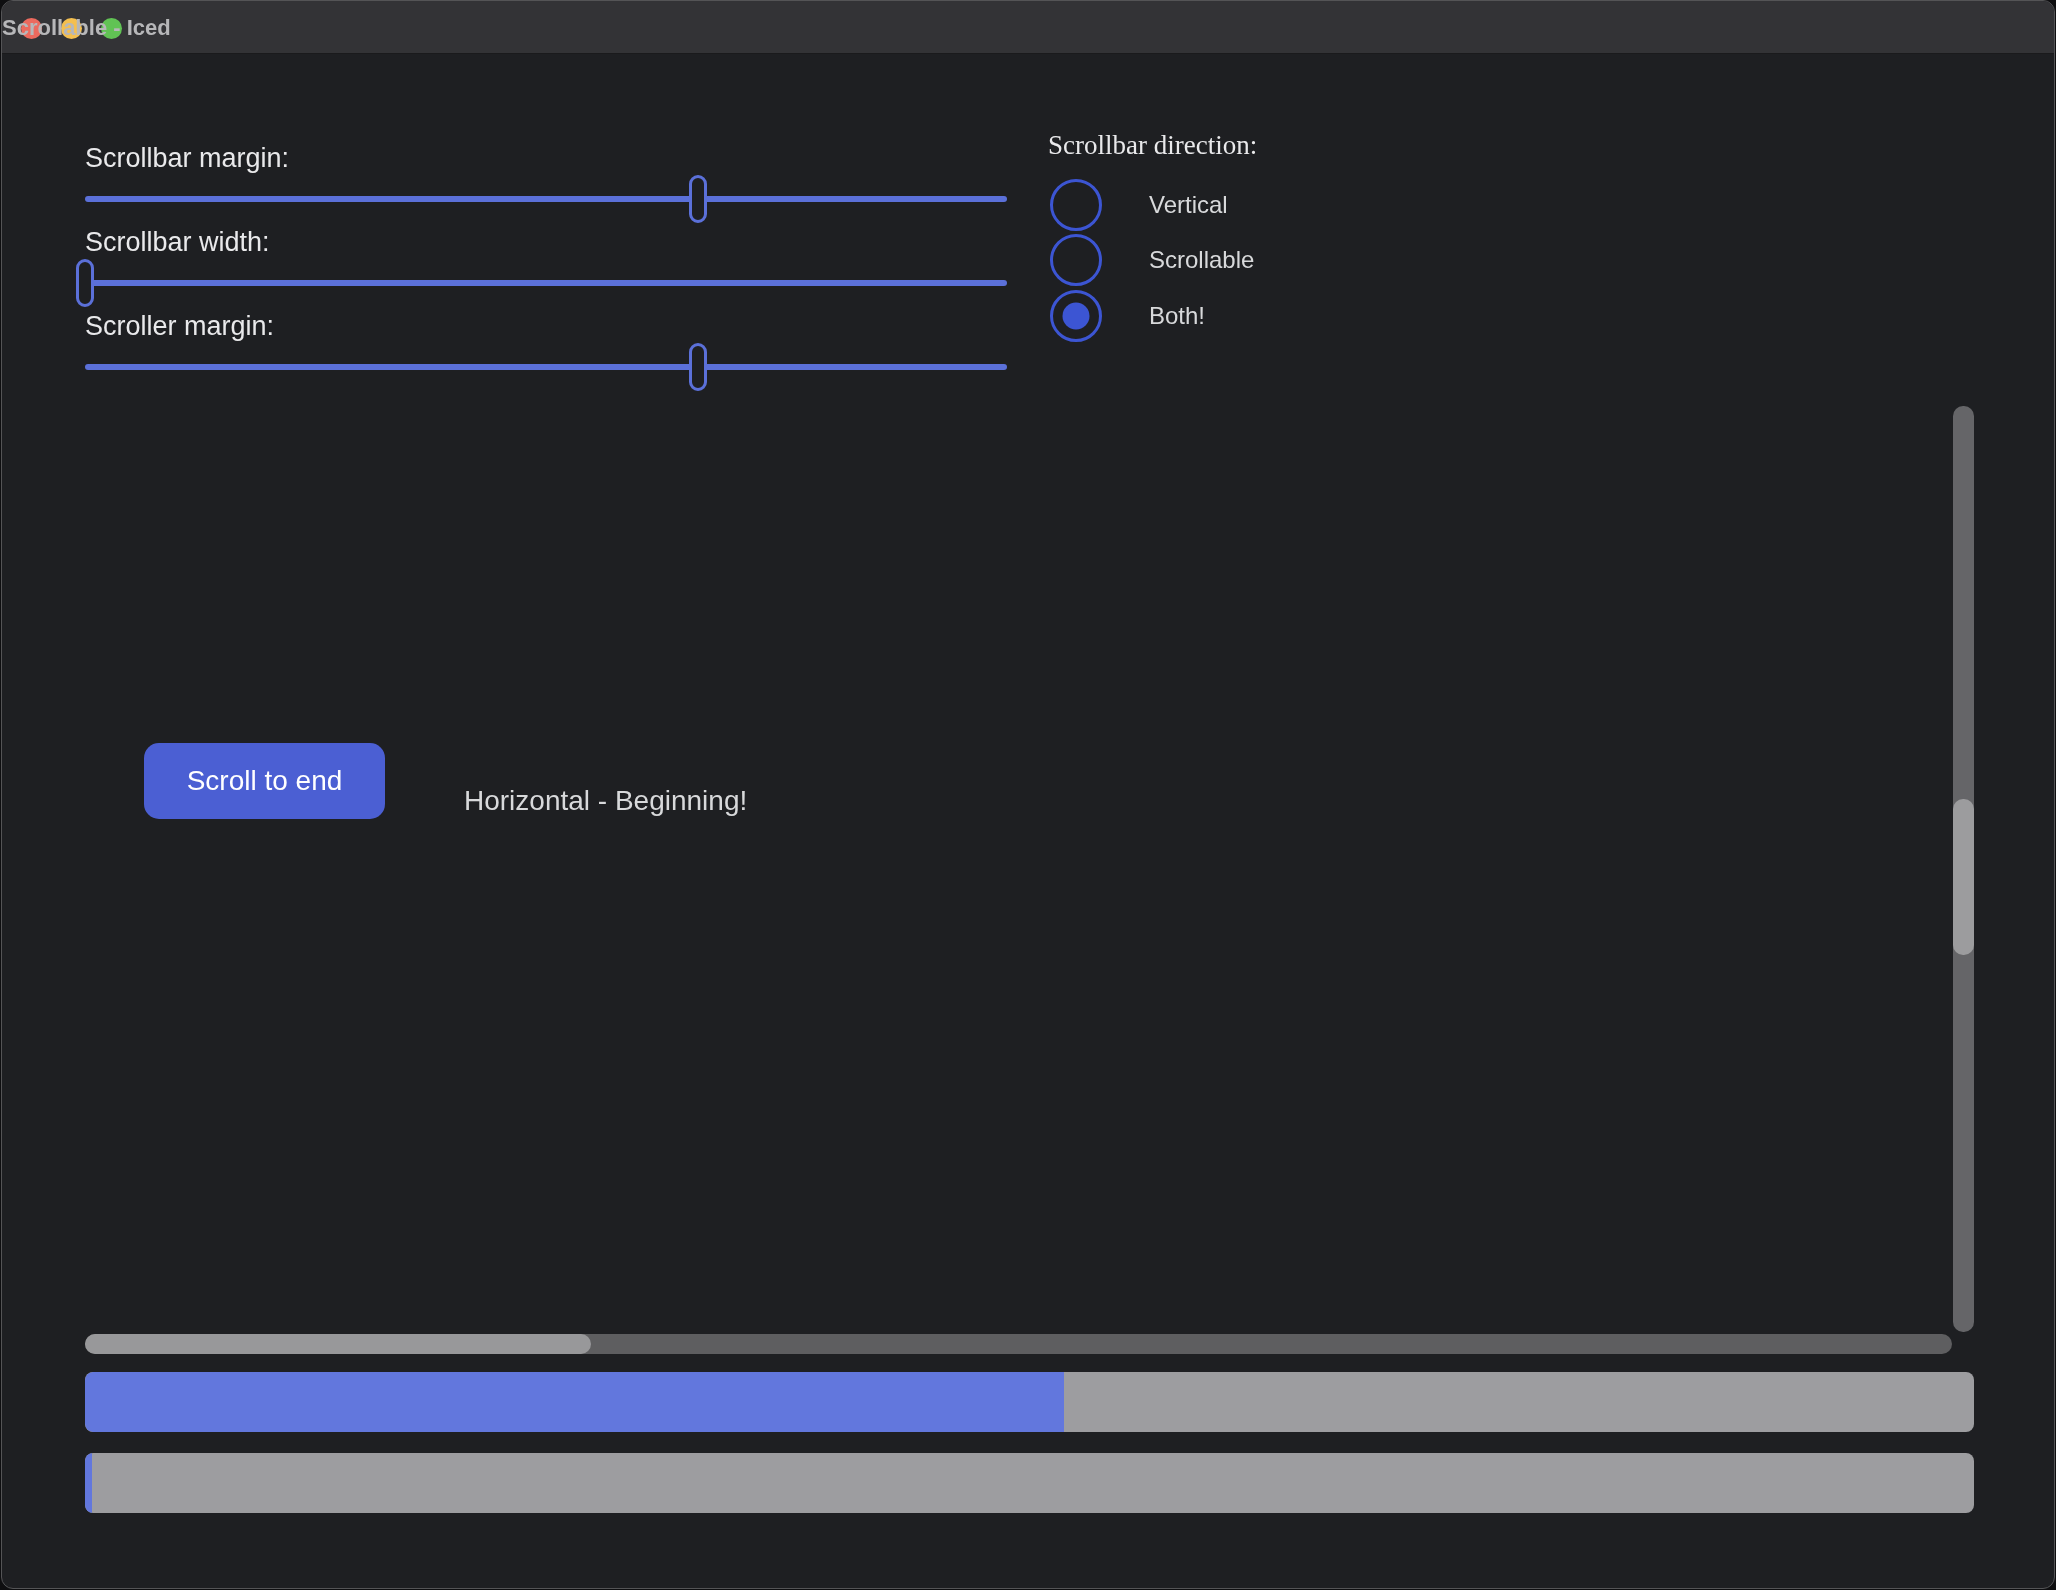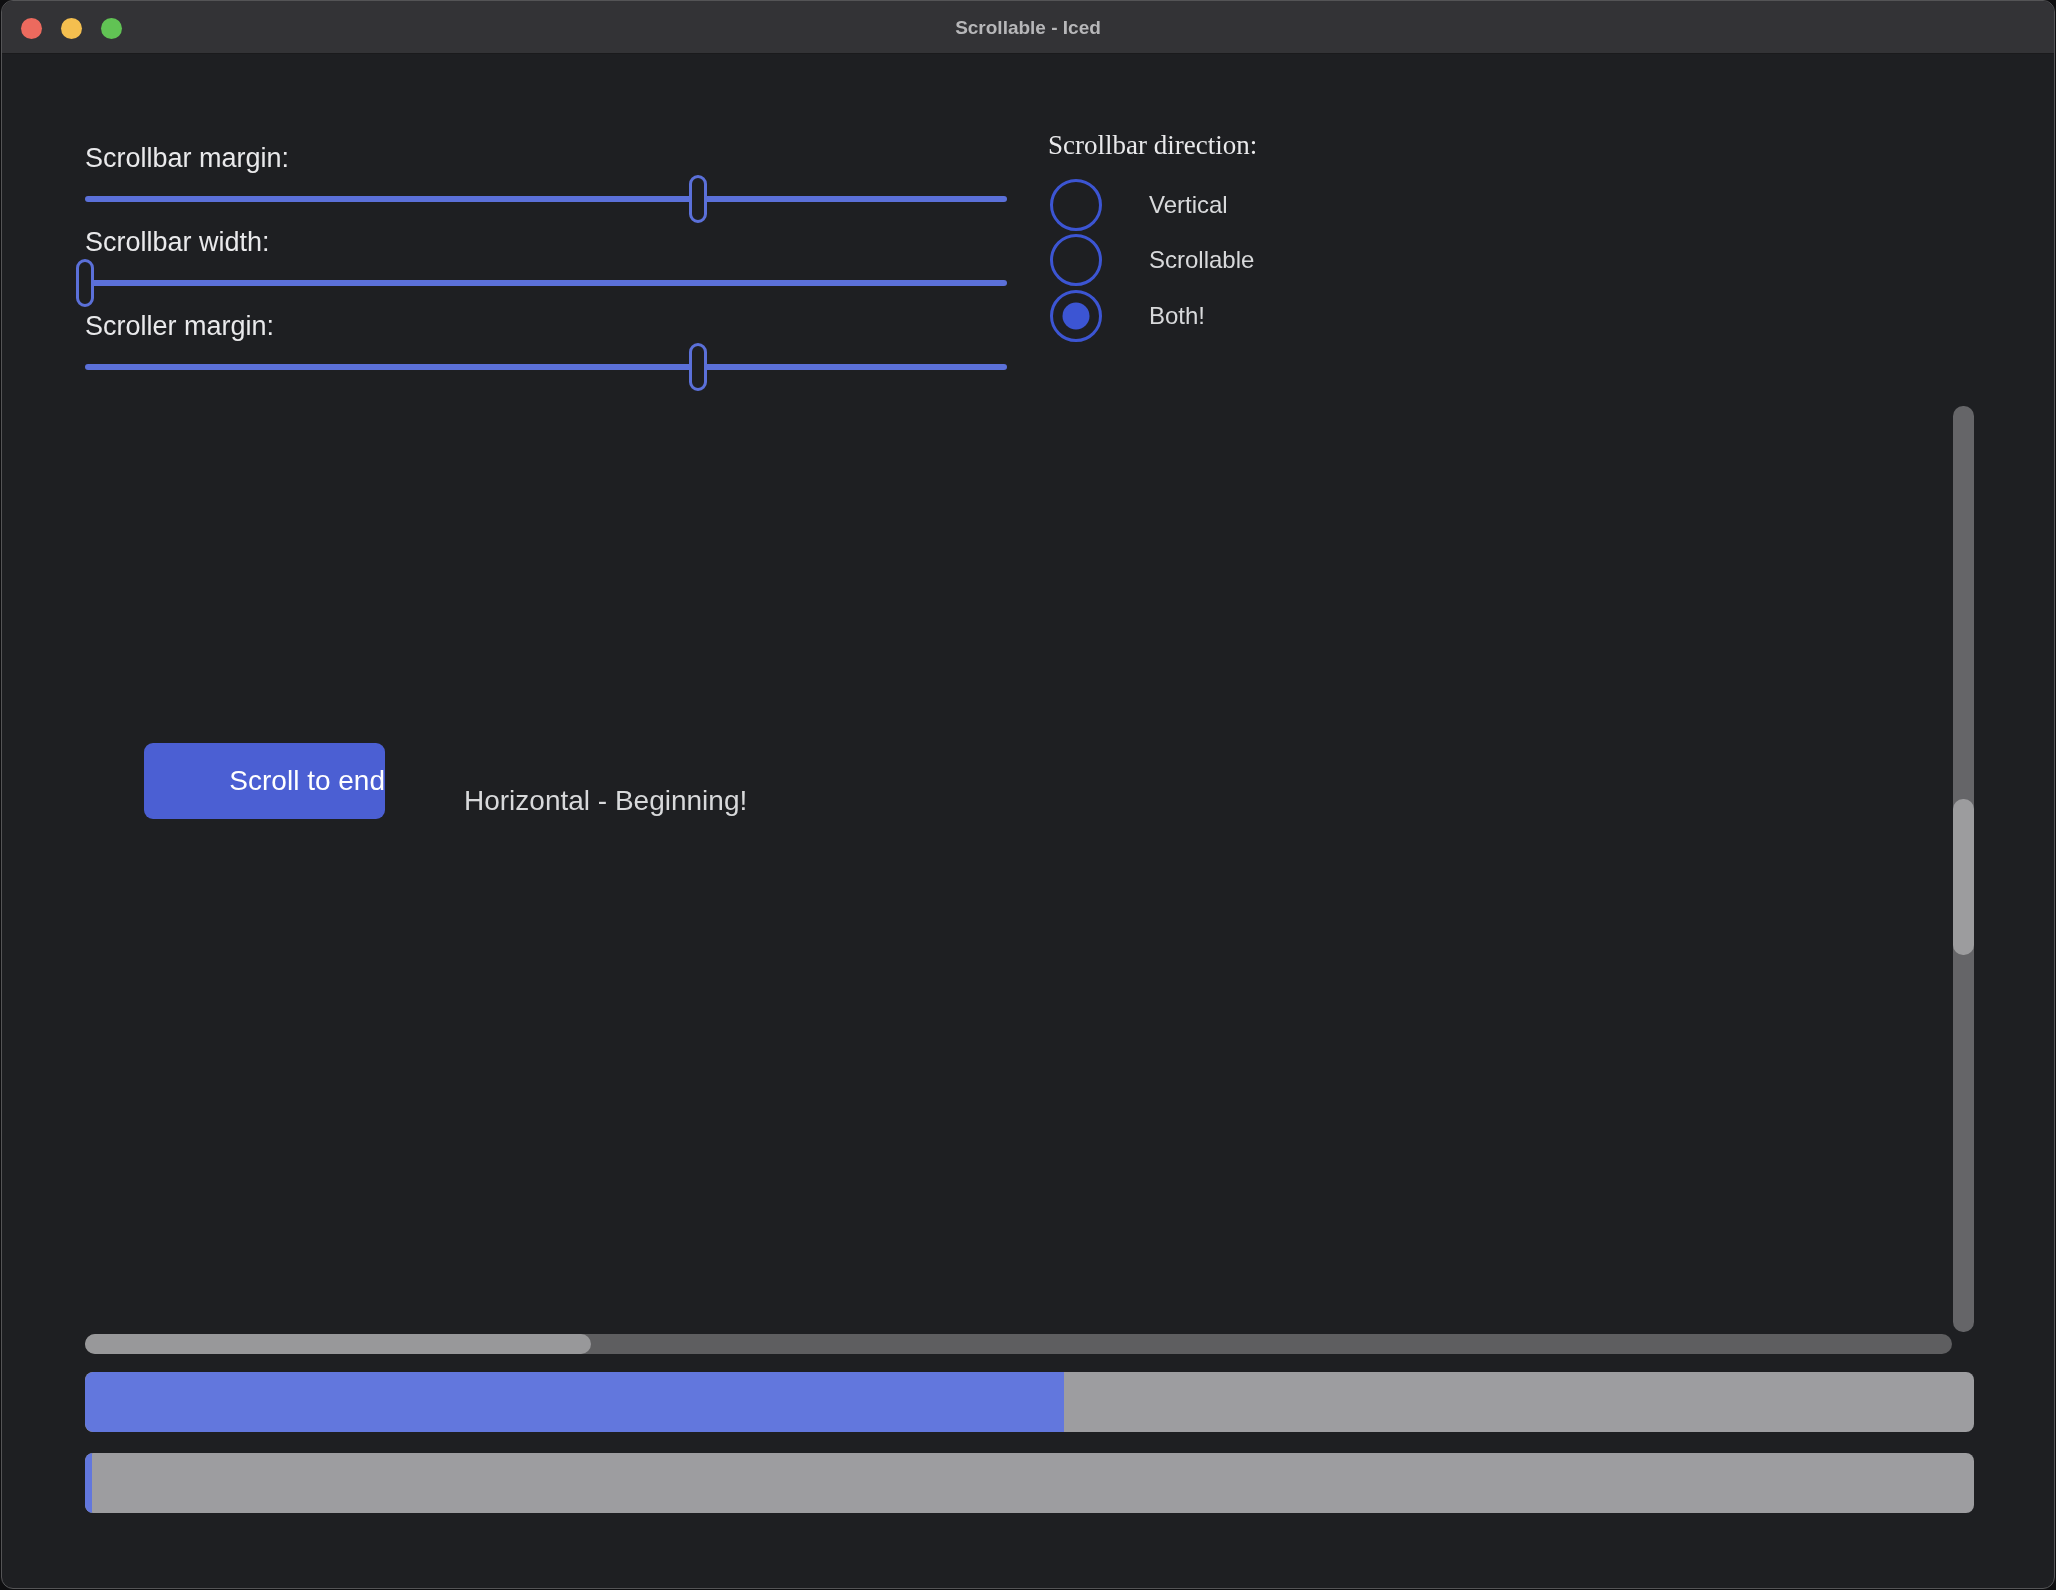--- a/index.html
+++ b/index.html
@@ -15,22 +15,22 @@
   }
 
   
   .titlebar {
     position: absolute; left: 0; top: 0; right: 0; height: 53px;
     background: var(--titlebar_bg, #333336);
     border-bottom: 1px solid #1a1a1c;
   }
   .titlebar .title {
     position: absolute; left: 0; right: 0; top: 0; height: 53px;
-    text-align: center; line-height: 53px;
-    font-size: 19px; font-weight: bold; color: var(--title_text, #b7b7b9);
+    line-height: 53px;
+    font-size: 22px; font-weight: bold; color: var(--title_text, #b7b7b9);
   }
   .traffic { position: absolute; left: 0; top: 0; }
   .light { position: absolute; width: 21px; height: 21px; border-radius: 50%; top: 17px; }
   .light.red    { left: 19px;  background: var(--traffic_red, #ec6a5e); }
   .light.yellow { left: 59px;  background: var(--traffic_yellow, #f4bf4f); }
   .light.green  { left: 99px;  background: var(--traffic_green, #61c354); }
 
   
   .ctl-label {
     position: absolute; left: 83px;
@@ -71,24 +71,23 @@
     transform: translate(-50%, -50%);
   }
   .radio-label {
     position: absolute; left: 99px; top: 50%; transform: translateY(-50%);
     font-size: 24px; color: var(--dim_text, #d8d9db); white-space: nowrap;
   }
 
   
   .scroll-btn {
     position: absolute; left: 142px; top: 742px; width: 241px; height: 76px;
-    background: var(--accent_button, #4b5fd3); border: none; border-radius: 9px;
+    background: var(--accent_button, #4b5fd3); border: none; border-radius: 15px;
     color: #ffffff; font-size: 28px; font-family: "Liberation Sans", sans-serif;
     cursor: pointer;
-    text-align: right;
   }
   .status-text {
     position: absolute; left: 462px; top: 762px;
     font-size: 28px; line-height: 36px; color: var(--dim_text, #d8d9db);
     white-space: nowrap;
     margin-top: 20px;
   }
 
   
   .v-scrollbar {

